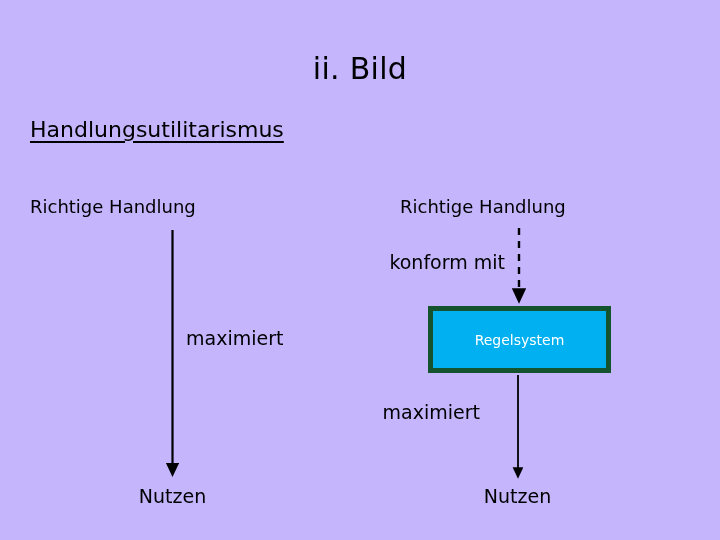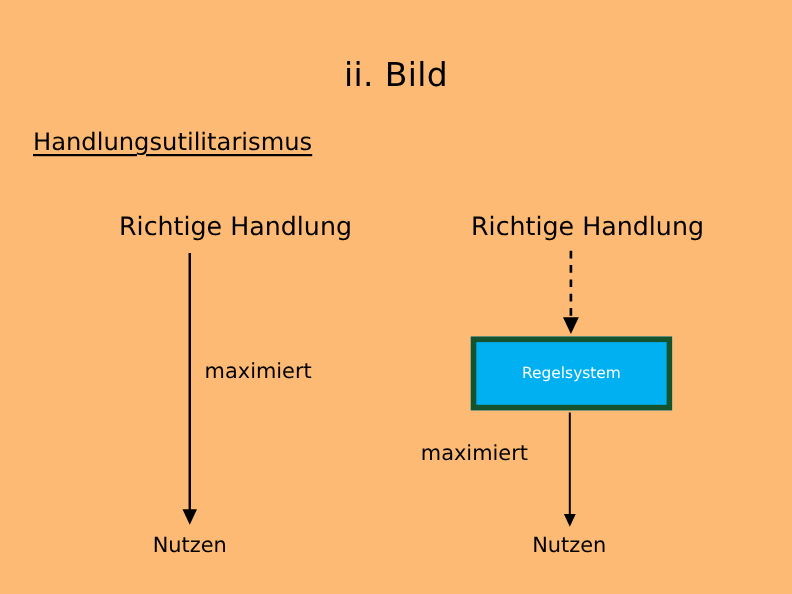--- a/index.html
+++ b/index.html
@@ -4,21 +4,21 @@
 <style>
   html, body {
     margin: 0;
     padding: 0;
     background: #ffffff;
   }
   #slide {
     position: relative;
     width: 720px;
     height: 540px;
-    background: #fdba74;
+    background: #c4b5fd;
     overflow: hidden;
     font-family: "DejaVu Sans", "Liberation Sans", sans-serif;
     color: #000000;
   }
   .txt {
     position: absolute;
     white-space: nowrap;
     color: #000000;
   }
   #slide-title {
@@ -35,23 +35,23 @@
     line-height: 24px;
     text-decoration: underline;
     text-underline-offset: 4px;
     text-decoration-thickness: 2px;
     text-align: left;
   }
   #header-left  { left: 30px;  top: 118px; width: 290px; }
   #header-right { left: 400px; top: 118px; width: 240px; }
 
   .node-label {
-    font-size: 23px;
+    font-size: 18px;
     line-height: 24px;
-    text-align: right;
+    text-align: left;
   }
   #action-left  { left: 30px;  top: 195px; width: 290px; }
   #action-right { left: 400px; top: 195px; width: 240px; }
 
   #konform-mit {
     left: 345px;
     top: 250px;
     width: 160px;
     font-size: 19px;
     line-height: 24px;
@@ -112,20 +112,21 @@
 
   <div class="txt" id="slide-title">ii. Bild</div>
 
   <div class="txt col-header" id="header-left">Handlungsutilitarismus</div>
 
 
   <div class="txt node-label" id="action-left">Richtige Handlung</div>
 
   <div class="txt node-label" id="action-right">Richtige Handlung</div>
 
+  <div class="txt" id="konform-mit">konform mit</div>
 
   <div class="txt" id="maximiert-left">maximiert</div>
 
   <div class="txt" id="maximiert-right">maximiert</div>
 
   <div id="regelsystem-box">
     <span id="regelsystem-label">Regelsystem</span>
   </div>
 
   <div class="txt" id="nutzen-left">Nutzen</div>

